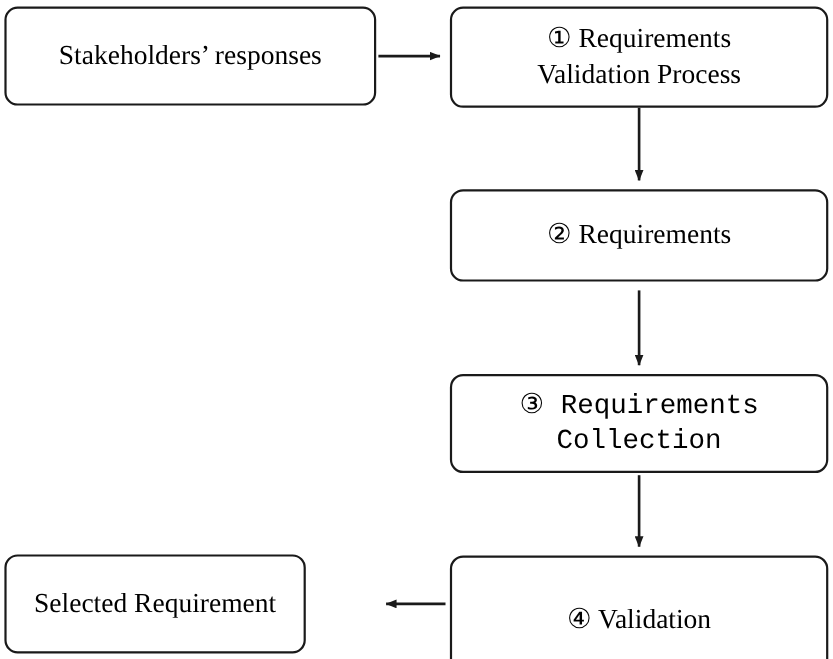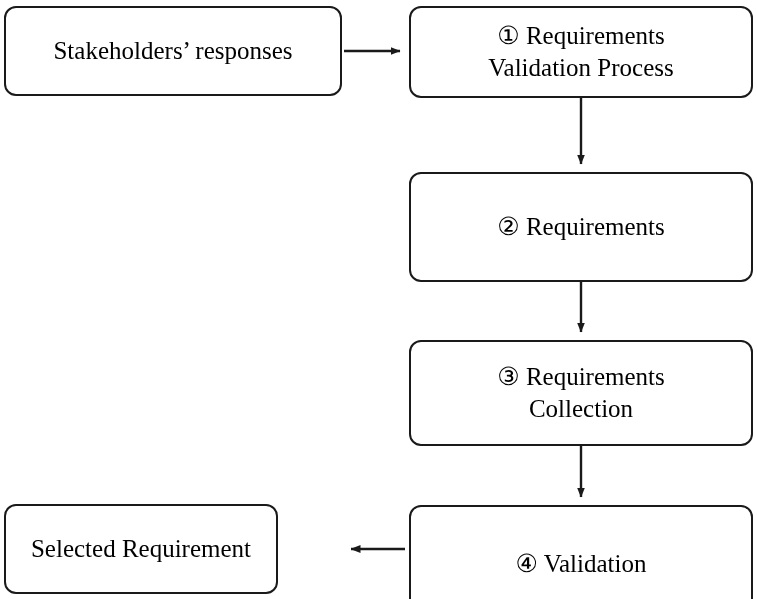--- a/index.html
+++ b/index.html
@@ -49,27 +49,28 @@
   #node-collection {
     left: 409px;
     top: 6px;
     width: 344px;
     height: 92px;
   }
   #node-preprocessing {
     left: 409px;
     top: 172px;
     width: 344px;
-    height: 110px;
+    height: 84px;
   }
   #node-selection {
     left: 409px;
     top: 340px;
     width: 344px;
-    height: 106px;
+    height: 90px;
+    font-family: Liberation Mono, monospace;
   }
   #node-validation {
     left: 409px;
     top: 505px;
     width: 344px;
     height: 117px;
   }
   #node-selected {
     left: 4px;
     top: 504px;

